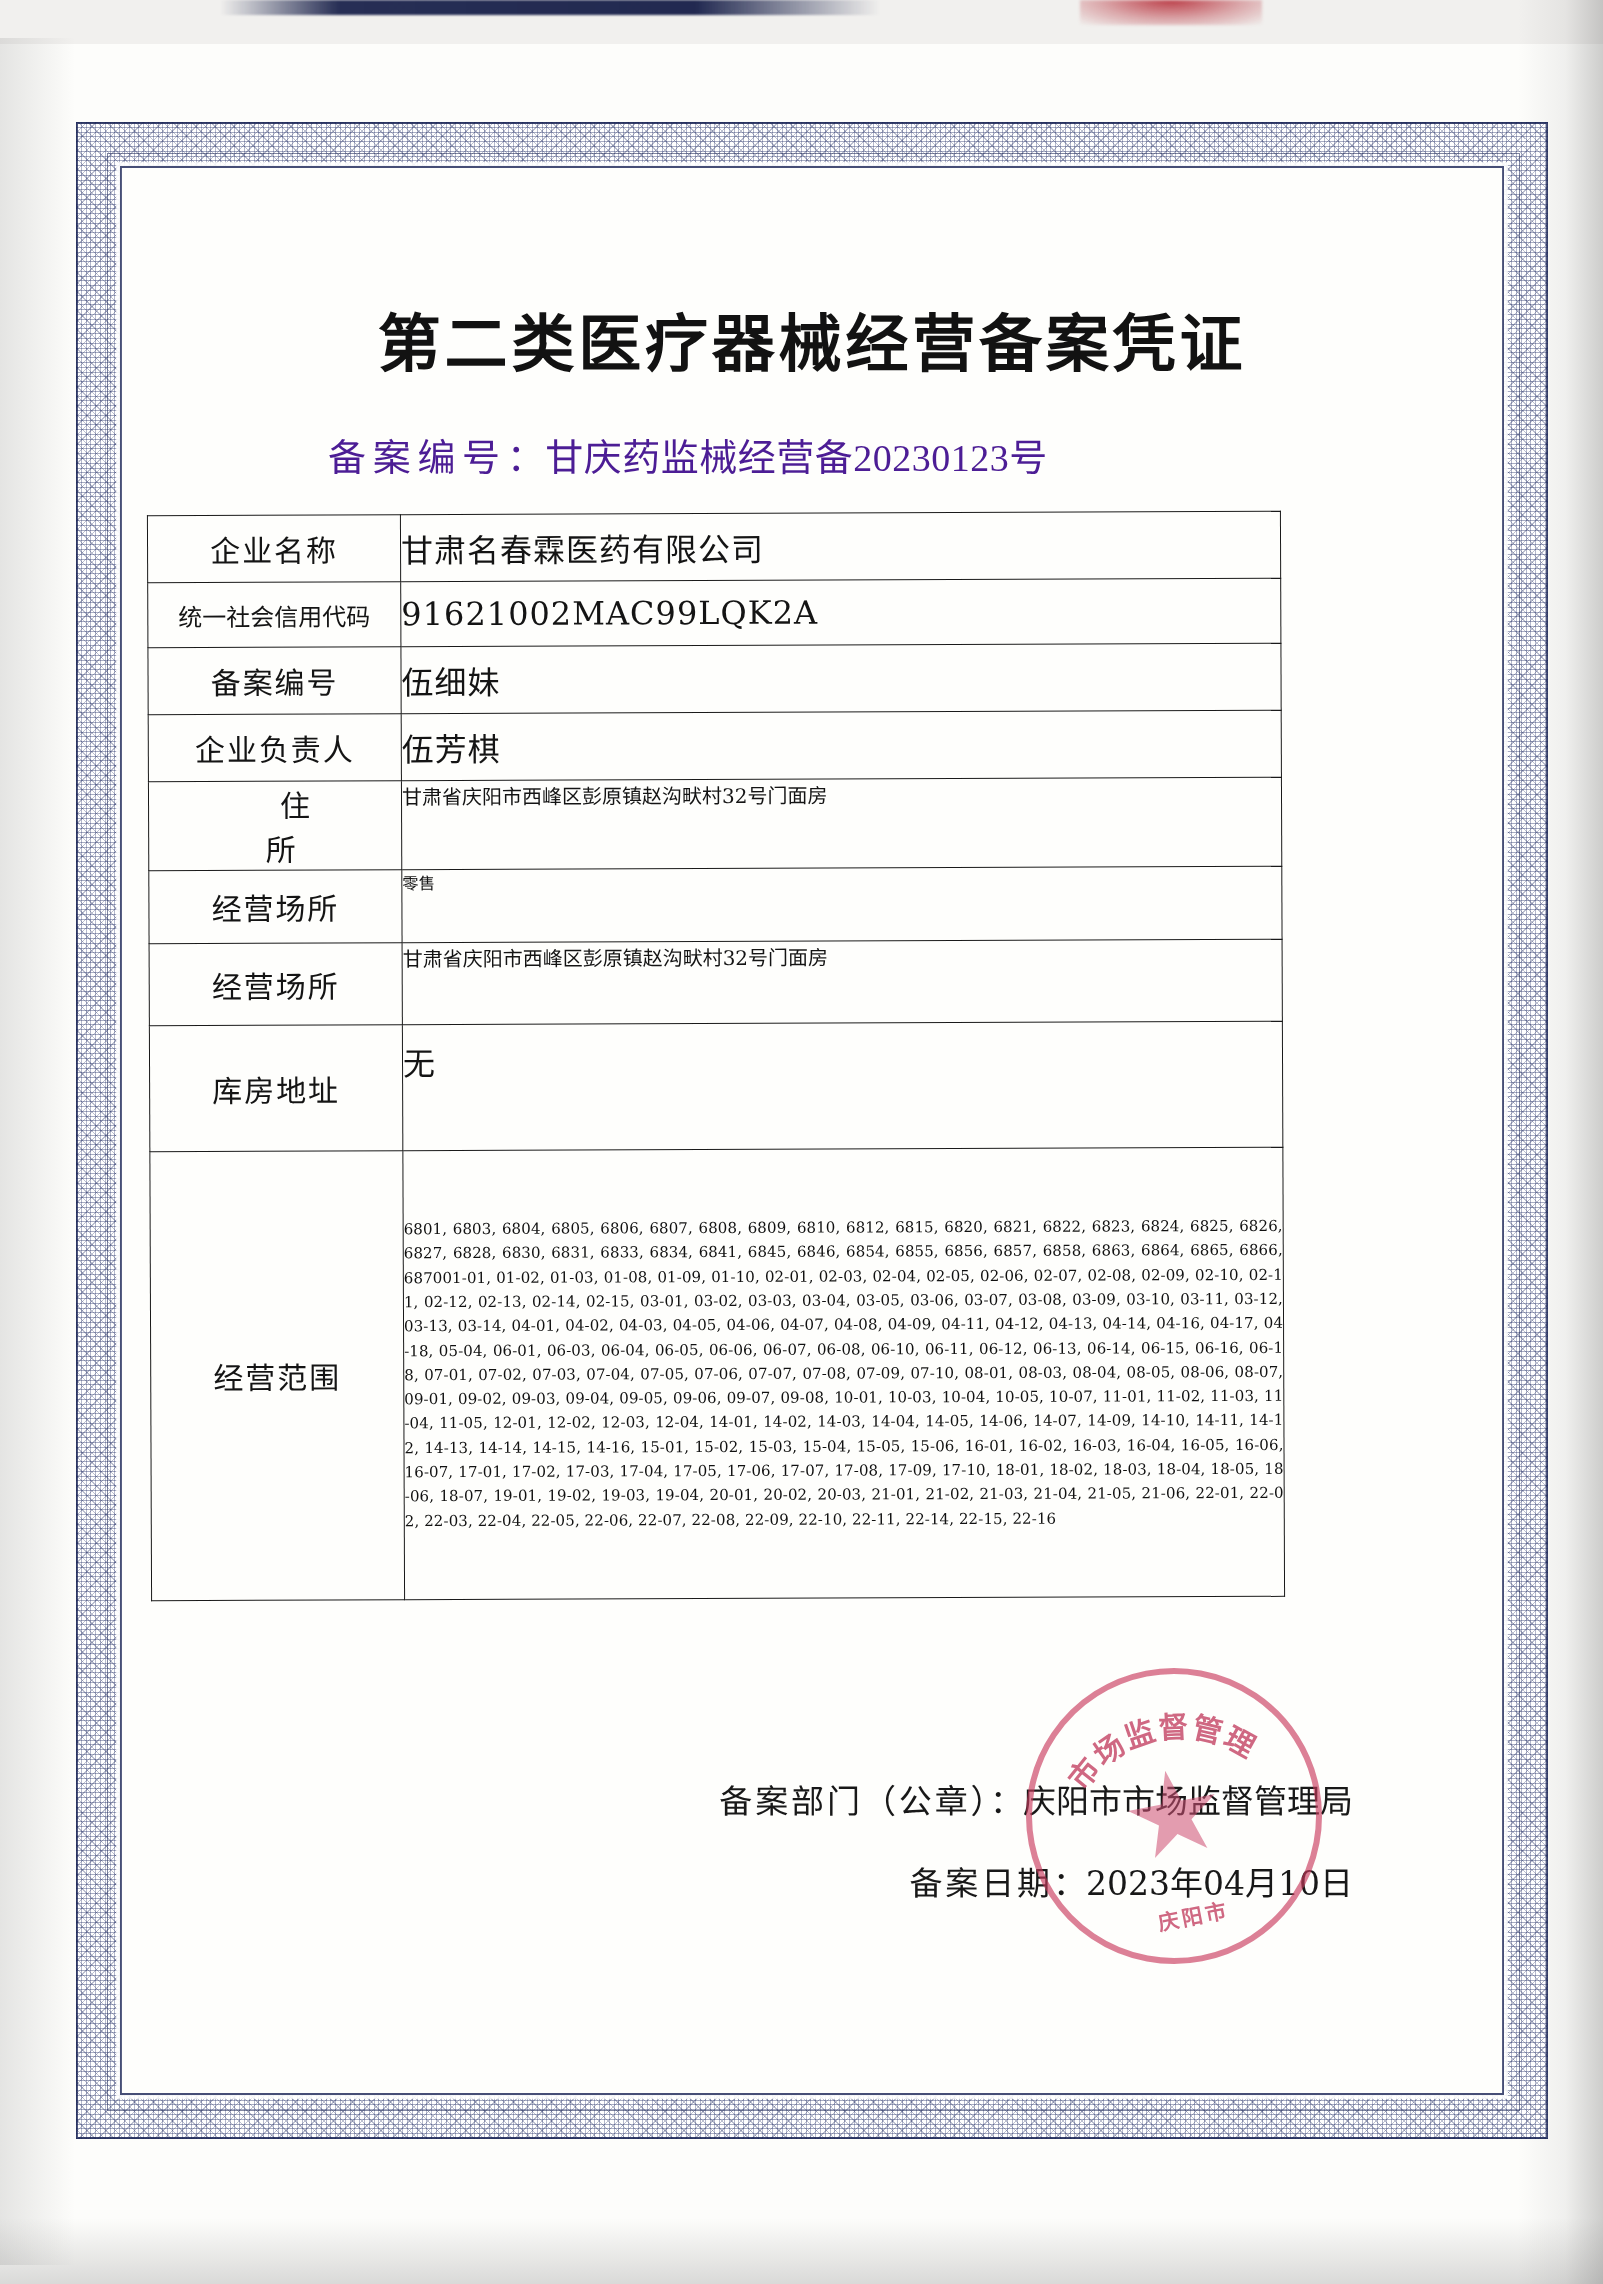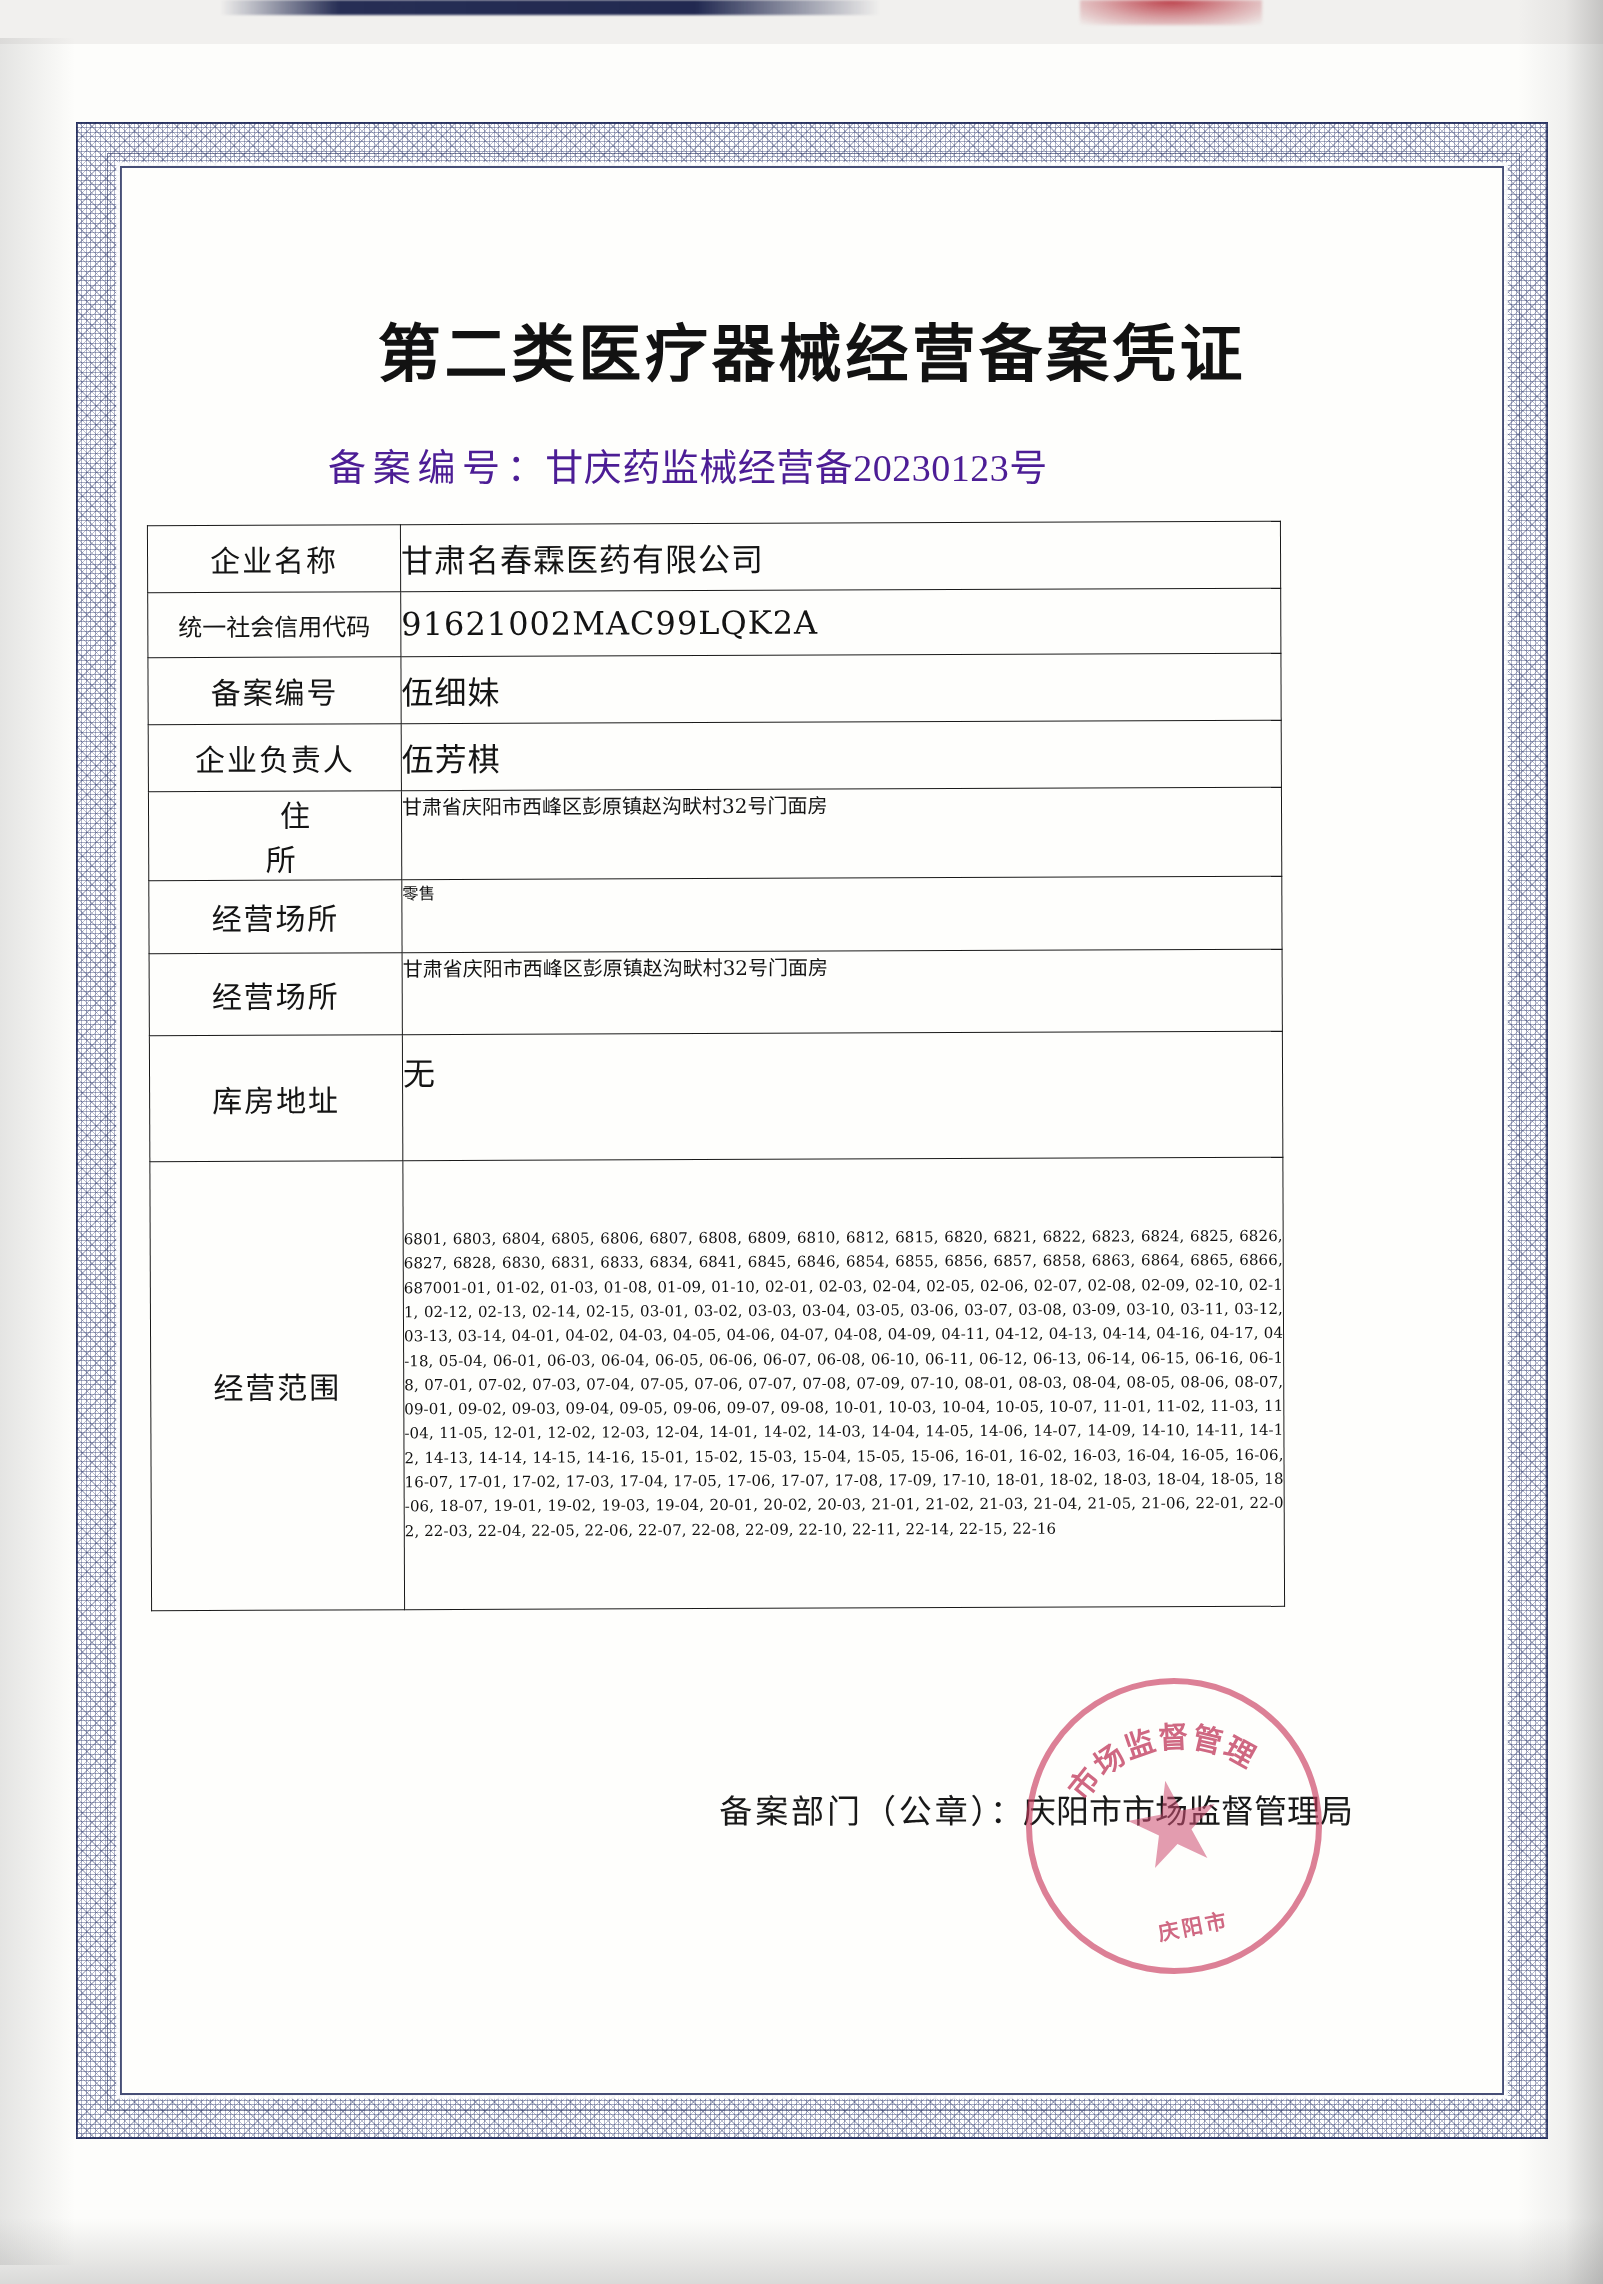--- a/index.html
+++ b/index.html
@@ -73,21 +73,21 @@
   .border-hairline {
     position: absolute;
     left: 107px; top: 153px;
     width: 1411px; height: 1956px;
     border: 1px solid rgba(24,34,84,.55);
   }
 
   
   .content {
     position: absolute;
-    left: 120px; top: 160px;
+    left: 120px; top: 150px;
     width: 1428px; height: 1929px;
   }
   .doc-title {
     position: absolute;
     left: 0; top: 143px; width: 1384px;
     text-align: center;
     font-family: "DejaVu Serif", "Liberation Serif", serif;
     font-size: 63px;
     font-weight: 700;
     letter-spacing: 3.8px;
@@ -265,20 +265,23 @@
         <tr style="height:449px">
           <td class="lab">经营范围</td>
           <td class="scope-cell">6801, 6803, 6804, 6805, 6806, 6807, 6808, 6809, 6810, 6812, 6815, 6820, 6821, 6822, 6823, 6824, 6825, 6826, 6827, 6828, 6830, 6831, 6833, 6834, 6841, 6845, 6846, 6854, 6855, 6856, 6857, 6858, 6863, 6864, 6865, 6866, 687001-01, 01-02, 01-03, 01-08, 01-09, 01-10, 02-01, 02-03, 02-04, 02-05, 02-06, 02-07, 02-08, 02-09, 02-10, 02-11, 02-12, 02-13, 02-14, 02-15, 03-01, 03-02, 03-03, 03-04, 03-05, 03-06, 03-07, 03-08, 03-09, 03-10, 03-11, 03-12, 03-13, 03-14, 04-01, 04-02, 04-03, 04-05, 04-06, 04-07, 04-08, 04-09, 04-11, 04-12, 04-13, 04-14, 04-16, 04-17, 04-18, 05-04, 06-01, 06-03, 06-04, 06-05, 06-06, 06-07, 06-08, 06-10, 06-11, 06-12, 06-13, 06-14, 06-15, 06-16, 06-18, 07-01, 07-02, 07-03, 07-04, 07-05, 07-06, 07-07, 07-08, 07-09, 07-10, 08-01, 08-03, 08-04, 08-05, 08-06, 08-07, 09-01, 09-02, 09-03, 09-04, 09-05, 09-06, 09-07, 09-08, 10-01, 10-03, 10-04, 10-05, 10-07, 11-01, 11-02, 11-03, 11-04, 11-05, 12-01, 12-02, 12-03, 12-04, 14-01, 14-02, 14-03, 14-04, 14-05, 14-06, 14-07, 14-09, 14-10, 14-11, 14-12, 14-13, 14-14, 14-15, 14-16, 15-01, 15-02, 15-03, 15-04, 15-05, 15-06, 16-01, 16-02, 16-03, 16-04, 16-05, 16-06, 16-07, 17-01, 17-02, 17-03, 17-04, 17-05, 17-06, 17-07, 17-08, 17-09, 17-10, 18-01, 18-02, 18-03, 18-04, 18-05, 18-06, 18-07, 19-01, 19-02, 19-03, 19-04, 20-01, 20-02, 20-03, 21-01, 21-02, 21-03, 21-04, 21-05, 21-06, 22-01, 22-02, 22-03, 22-04, 22-05, 22-06, 22-07, 22-08, 22-09, 22-10, 22-11, 22-14, 22-15, 22-16</td>
         </tr>
       </tbody>
     </table>
 
     <div class="footer">
       <div class="footer-line">
         <span class="spread">备案部门（公章）</span><span>：</span><span>庆阳市市场监督管理局</span>
+      </div>
+      <div class="footer-line">
+        <span class="spread">备案日期</span><span>：</span><span>2023年04月10日</span>
       </div>
     </div>
 
     <div class="seal">
       <div class="ring"></div>
       <div class="star"></div>
       <svg viewBox="0 0 310 310">
         <defs>
           <path id="sealArc" d="M 40,165 A 118,118 0 0 1 270,165" fill="none"></path>
         </defs>

